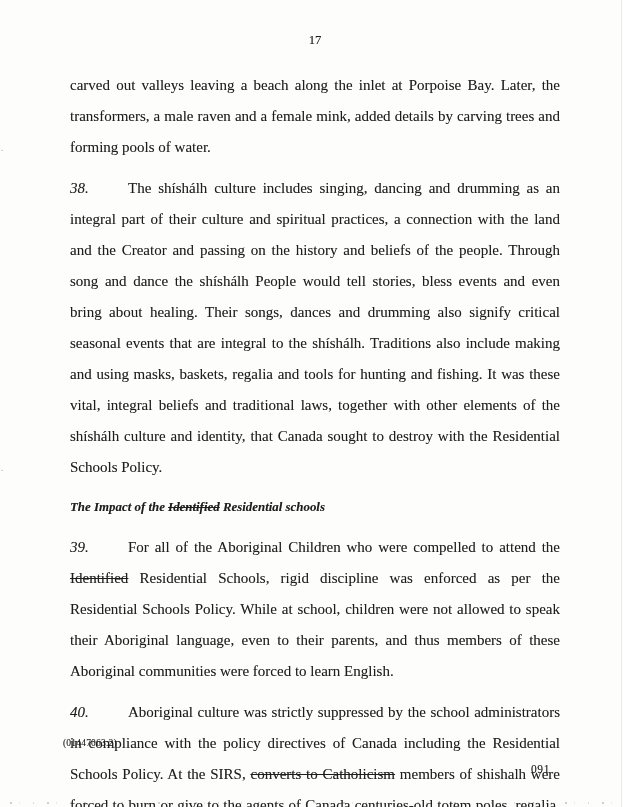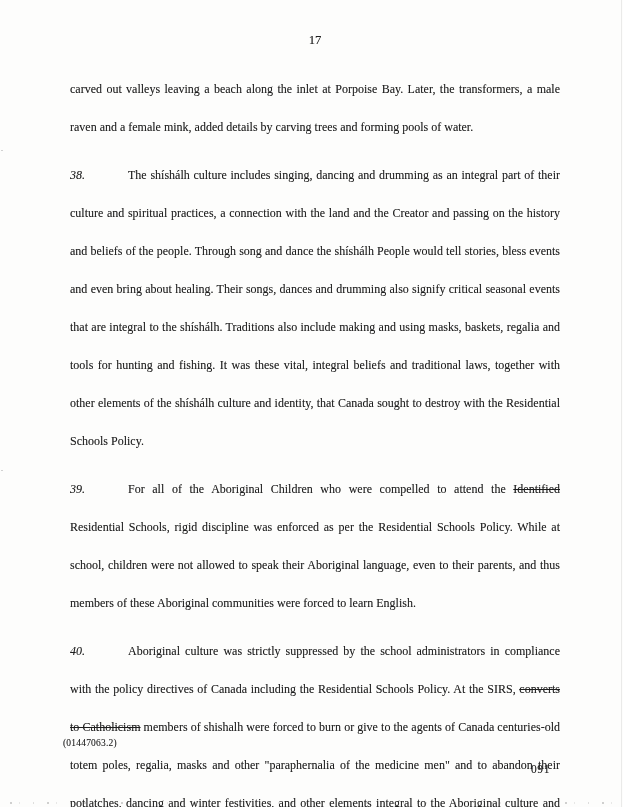--- a/index.html
+++ b/index.html
@@ -14,22 +14,22 @@
   }
   .content { padding: 26px 63px 0 70px; }
   .page-num {
     text-align: center;
     font-size: 12.7px;
     line-height: 29px;
     margin: 0 0 15px 0;
     text-shadow: 0 0 0.5px rgba(30,30,30,0.35);
   }
   .para {
-    font-size: 12px;
-    line-height: 38px;
+    font-size: 15px;
+    line-height: 31px;
     text-align: justify;
     margin: 0 0 10px 0;
     text-shadow: 0 0 0.5px rgba(30,30,30,0.35);
   }
   .heading {
     font-size: 12.9px;
     line-height: 29.4px;
     font-weight: bold;
     font-style: italic;
     text-align: left;
@@ -85,20 +85,21 @@
 </style>
 </head>
 <body>
 
 <div class="page">
   <div class="content">
     <div class="page-num">17</div>
     <div>
         <p class="para"><span class="plain">carved out valleys leaving a beach along the inlet at Porpoise Bay.  Later, the transformers, a male raven and a female mink, added details by carving trees and forming pools of water.</span></p>
         <p class="para"><span class="pnum">38.</span><span class="plain">The shíshálh culture includes singing, dancing and drumming as an integral part of their culture and spiritual practices, a connection with the land and the Creator and passing on the history and beliefs of the people.  Through song and dance the shíshálh People would tell stories, bless events and even bring about healing.  Their songs, dances and drumming also signify critical seasonal events that are integral to the shíshálh.  Traditions also include making and using masks, baskets, regalia and tools for hunting and fishing.  It was these vital, integral beliefs and traditional laws, together with other elements of the shíshálh culture and identity, that Canada sought to destroy with the Residential Schools Policy.</span></p>
+        <p class="heading"><span class="plain">The Impact of the </span><span class="strike">Identified</span><span class="plain"> Residential schools</span></p>
         <p class="para"><span class="pnum">39.</span><span class="plain">For all of the Aboriginal Children who were compelled to attend the </span><span class="strike">Identified</span><span class="plain"> Residential Schools, rigid discipline was enforced </span><span class="underline">as per the Residential Schools Policy</span><span class="plain">.  While at school, children were not allowed to speak their Aboriginal language, even to their parents, and thus members of these Aboriginal communities were forced to learn English.</span></p>
         <p class="para"><span class="pnum">40.</span><span class="plain">Aboriginal culture was strictly suppressed by the school administrators </span><span class="underline">in compliance with the policy directives of Canada including the Residential Schools Policy.</span><span class="plain">  At the SIRS, </span><span class="strike">converts to Catholicism</span><span class="plain"> </span><span class="underline">members of shishalh</span><span class="plain"> were forced to burn or give to the agents of Canada centuries-old totem poles, regalia, masks and other "paraphernalia of the medicine men" and to abandon their potlatches, dancing and winter festivities, and other elements integral to the Aboriginal culture and society of the shíshálh and Secwépemc peoples.</span></p>
       </div>
   </div>
 
   <div class="footer-id">(01447063.2)</div>
   <div class="bates">091</div>
 
   <div class="edge-line"></div>
   <div class="noise-strip"></div>

